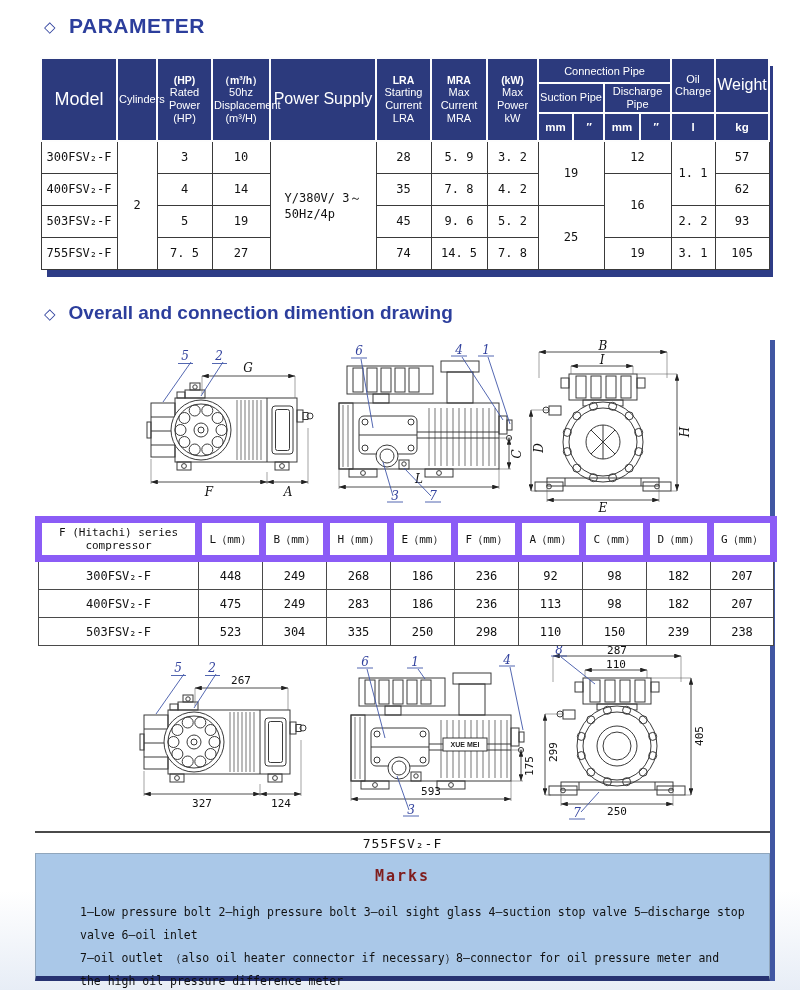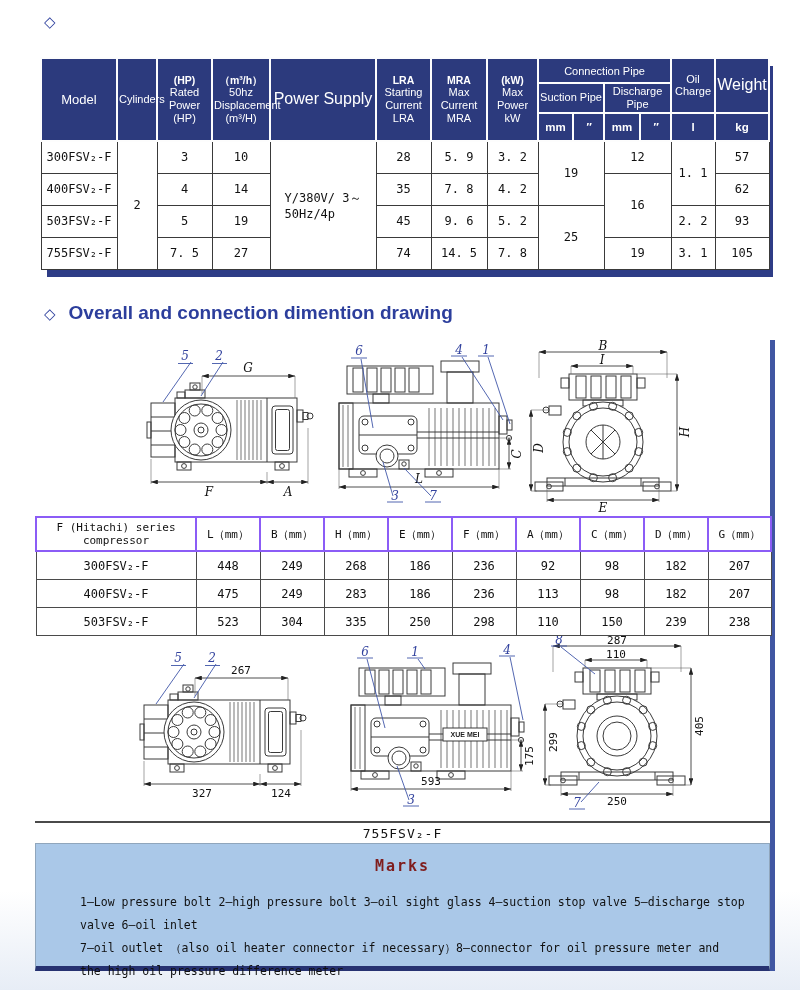--- a/index.html
+++ b/index.html
@@ -11,36 +11,36 @@
            color:#2c3e9c;font-weight:bold;}
   .h1{top:14px;font-size:21px;letter-spacing:.5px;}
   .h2{top:302px;font-size:19px;}
   .diamond{font-size:15px;font-weight:normal;line-height:1;}
   
   .ptable-wrap{position:absolute;left:40px;top:57px;width:728px;
                box-shadow:6px 8px 0 -1px #2e3c86;background:#fff;}
   table{border-collapse:collapse;table-layout:fixed;width:100%;}
   .ptable th{background:#2c3a7d;color:#fff;border:2px solid #fdfdfd;
              font-weight:normal;padding:1px;text-align:center;vertical-align:middle;}
-  .ptable .big{font-size:13px;}
+  .ptable .big{font-size:18px;}
   .ptable .med{font-size:16px;}
   .ptable .sm{font-size:11px;}
   .ptable .xs{font-size:11px;line-height:1.18;}
   .ptable .b{font-weight:bold;font-size:10.5px;line-height:1.15;}
   .ptable .bb{font-weight:bold;font-size:11.5px;}
   .ptable .it{font-style:italic;}
   .pre{white-space:pre-line;}
   .ptable td{border:1px solid #3a3a3a;background:#fff;text-align:center;
              vertical-align:middle;height:29px;
              font-family:"DejaVu Sans Mono",monospace;font-size:12px;color:#111;}
   .ps-cell span{display:inline-block;text-align:left;}
   
   .lower{position:absolute;left:35px;top:340px;width:735px;background:#fff;
          box-shadow:5px 0 0 #4056a2;}
-  .dtable th{border:2px solid #8b5cf6;background:#fff;height:30px;font-weight:normal;
+  .dtable th{border:7px solid #8b5cf6;background:#fff;height:30px;font-weight:normal;
              font-family:"DejaVu Sans Mono",monospace;font-size:11px;color:#111;}
   .dtable td{border:1px solid #4a4a4a;background:#fff;height:25px;text-align:center;
              font-family:"DejaVu Sans Mono",monospace;font-size:12px;color:#111;}
   .caption-bar{border-top:2px solid #4a4a4a;height:20px;display:flex;
                align-items:center;justify-content:center;
                font-family:"DejaVu Sans Mono",monospace;font-size:13px;
                letter-spacing:1px;color:#111;}
   .marks{background:#aac8e8;border:1px solid #8fa;border:1px solid #90a6bc;
          border-bottom:5px solid #263271;height:122px;padding:0 0;}
   .marks-title{text-align:center;margin-top:13px;
@@ -58,20 +58,21 @@
   svg text.dimN{fill:#111;font:11px "DejaVu Sans Mono",monospace;}
   svg text.xm{fill:#222;font:bold 7px "Liberation Sans",sans-serif;}
 </style>
 </head>
 <body>
 
 <div class="sheet">
 
   <div class="heading h1">
     <span class="diamond">◇</span>
+    <span>PARAMETER</span>
   </div>
 
   <div class="ptable-wrap">
     <table class="ptable">
       <colgroup>
         <col style="width:76px">
           <col style="width:40px">
           <col style="width:55px">
           <col style="width:58px">
         <col style="width:106px">

